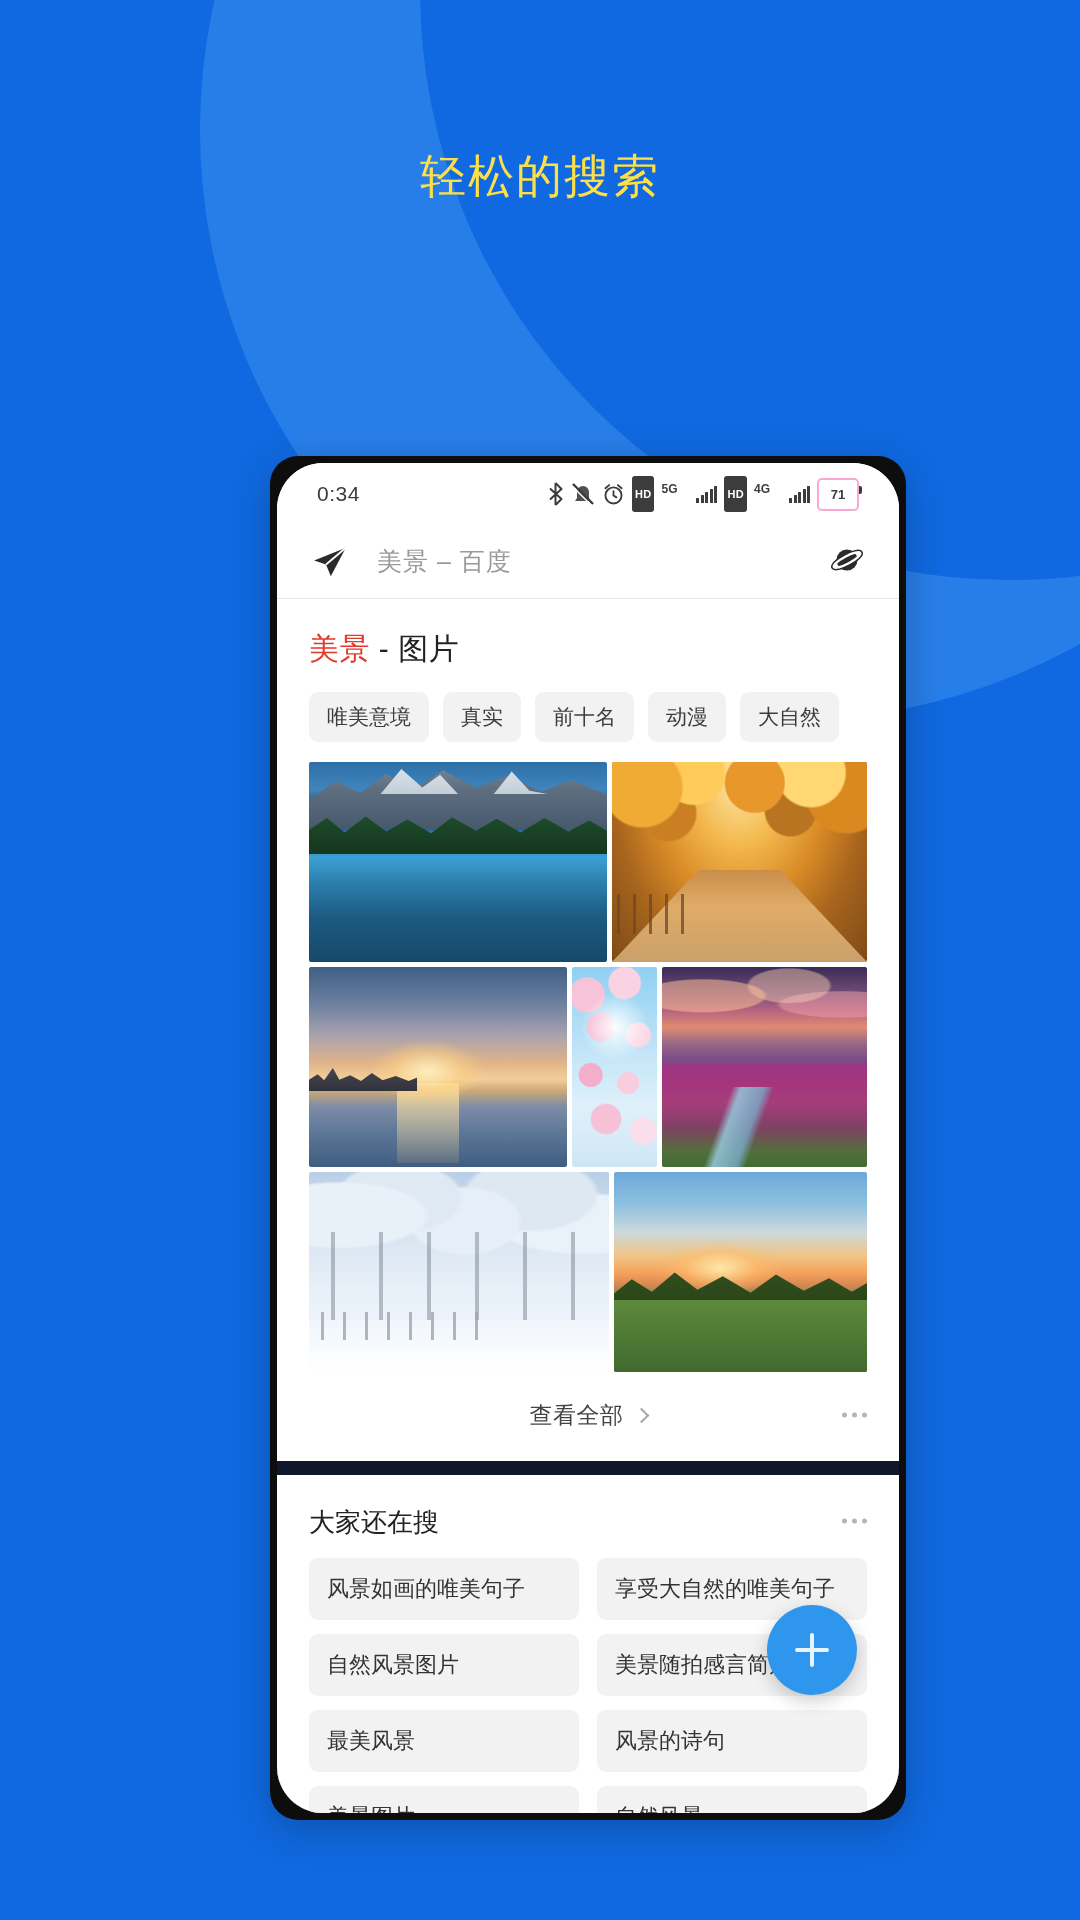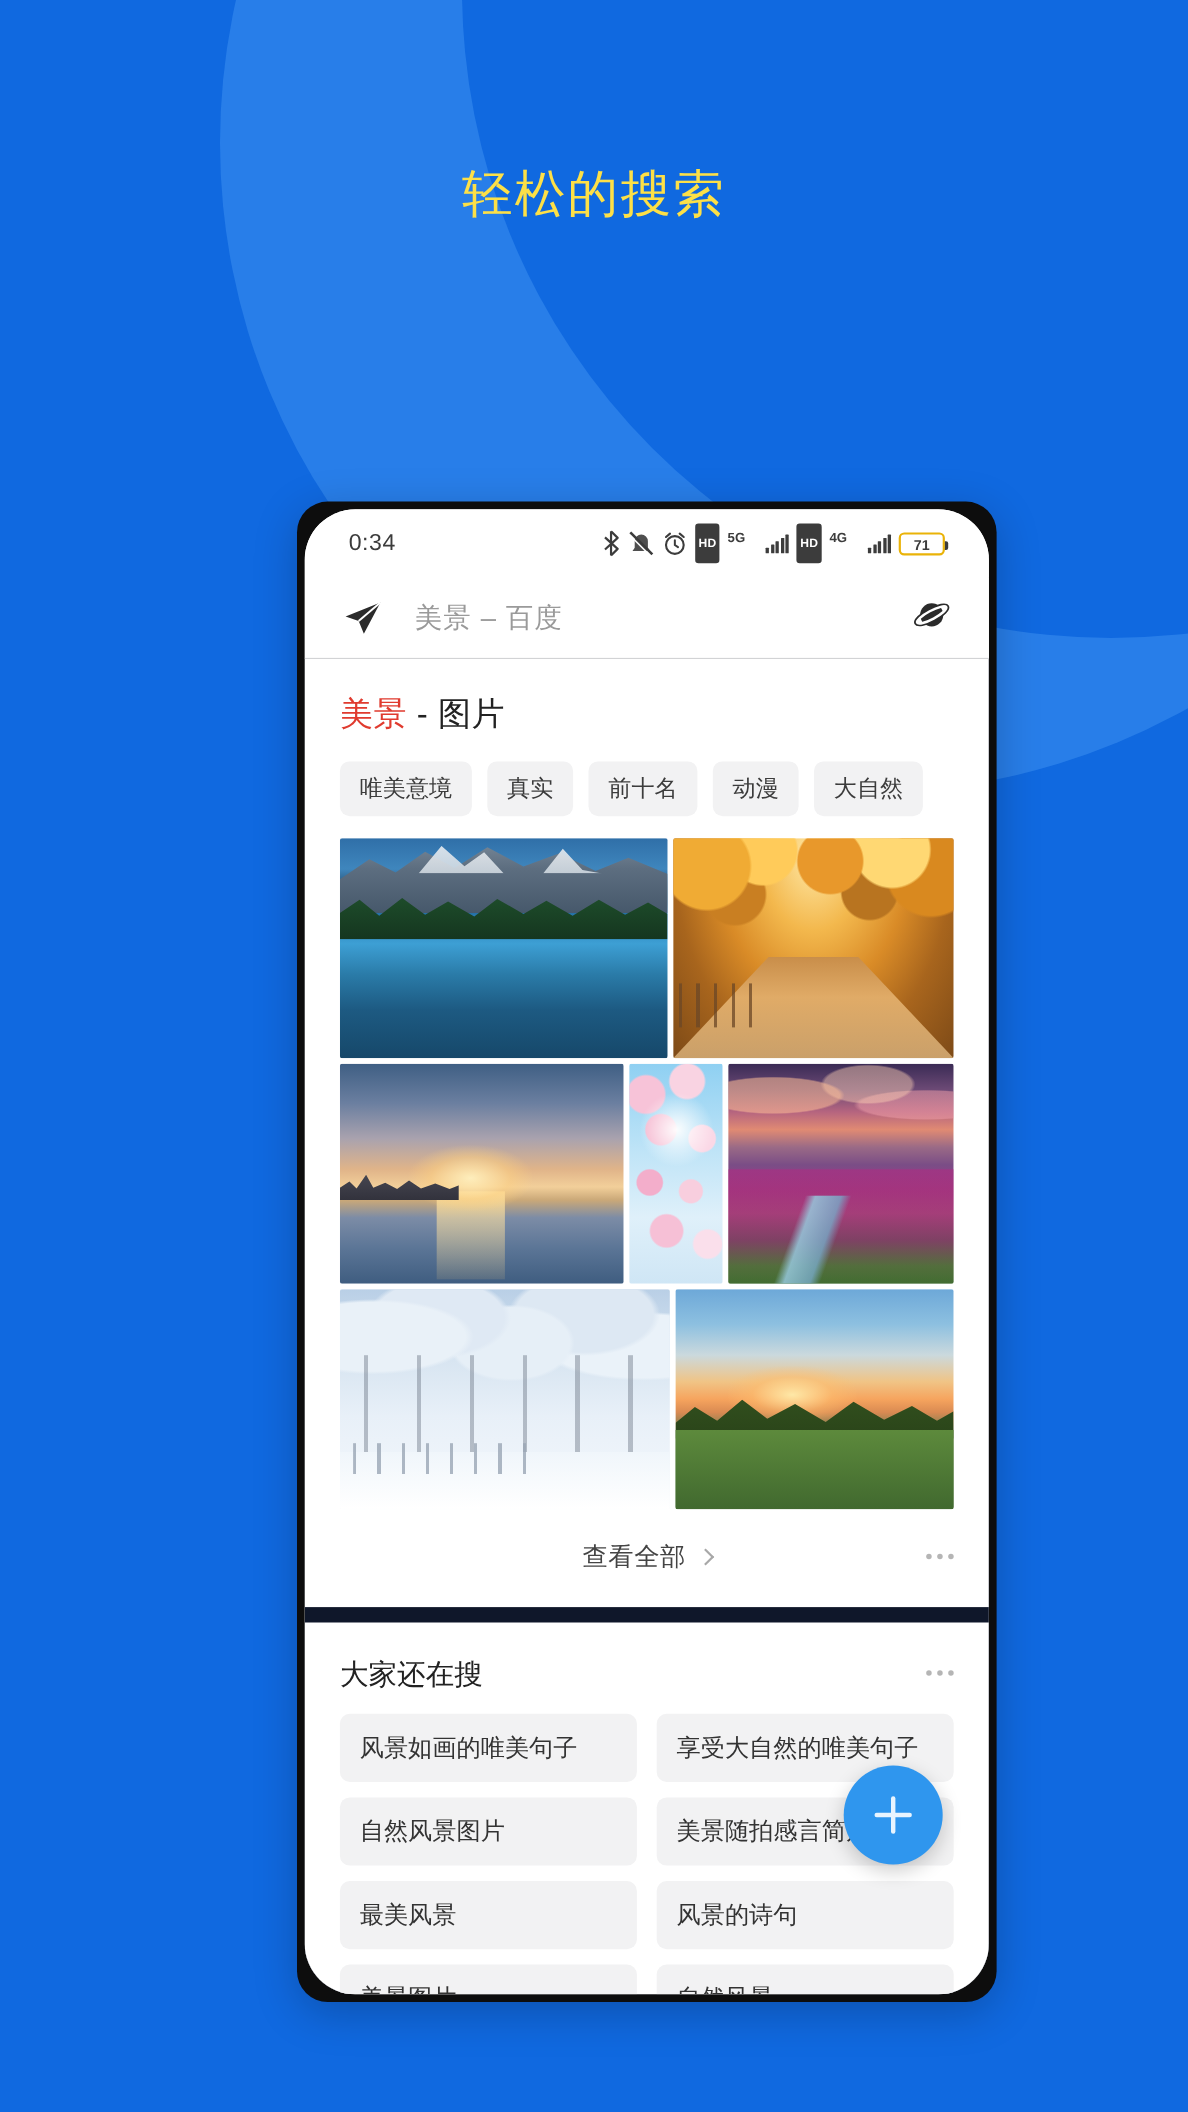--- a/index.html
+++ b/index.html
@@ -80,23 +80,23 @@
   .sb-net { display: flex; align-items: center; gap: 19px; }
   .sb-gen { font-size: 12px; font-weight: 600; line-height: 1; margin-bottom: 11px; }
   .bars { display: flex; align-items: flex-end; gap: 1.5px; height: 17px; }
   .bars i { width: 3px; background: #3c3c3c; border-radius: .5px; display:block; }
   .bars i:nth-child(1){ height: 5px; }
   .bars i:nth-child(2){ height: 8px; }
   .bars i:nth-child(3){ height: 11px; }
   .bars i:nth-child(4){ height: 14px; }
   .bars i:nth-child(5){ height: 17px; }
   .battery {
-    width: 42px; height: 21px;
-    border: 2px solid #eab308; border-radius: 5px;
-    position: relative; display: flex; align-items: flex-end; justify-content: center;
+    width: 42px; height: 33px;
+    border: 2px solid #f9a8d4; border-radius: 5px;
+    position: relative; display: flex; align-items: center; justify-content: center;
   }
   .battery::after {
     content: ""; position: absolute; right: -5px; top: 6px;
     width: 3px; height: 8px; background: #3c3c3c; border-radius: 0 2px 2px 0;
   }
   .battery span { font-size: 13px; font-weight: 600; }
 
   
   .toolbar {
     height: 74px;

